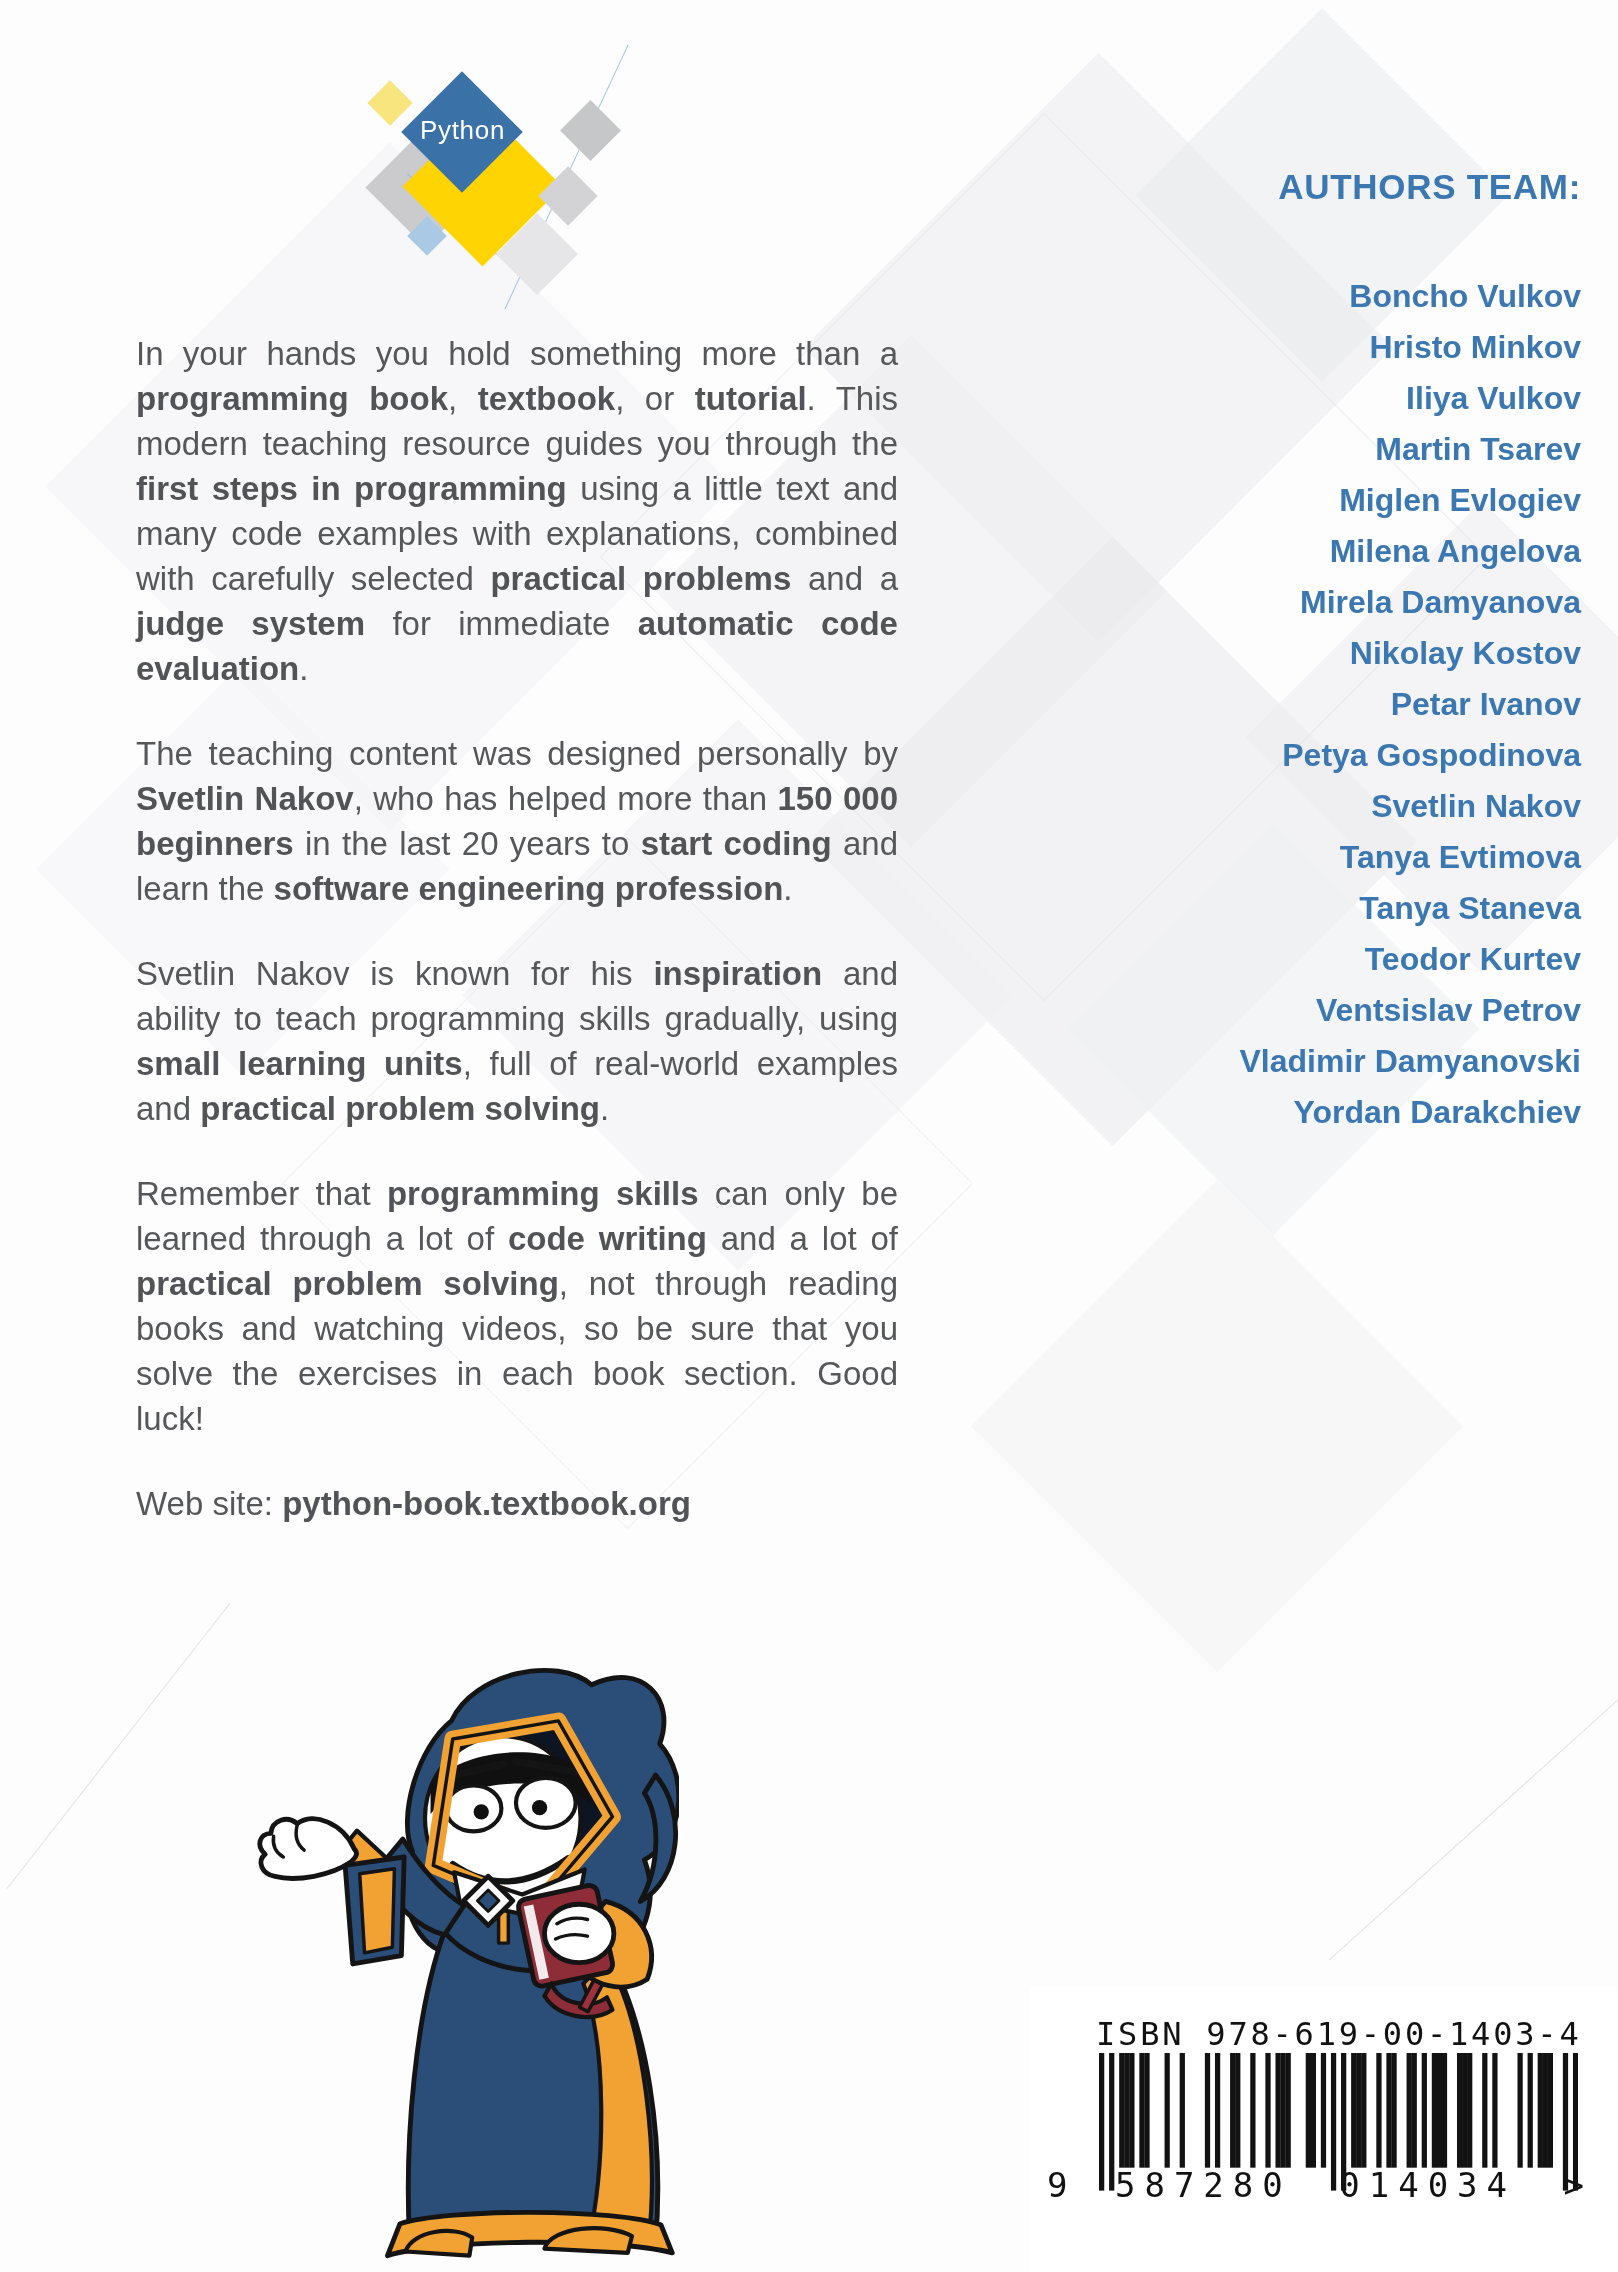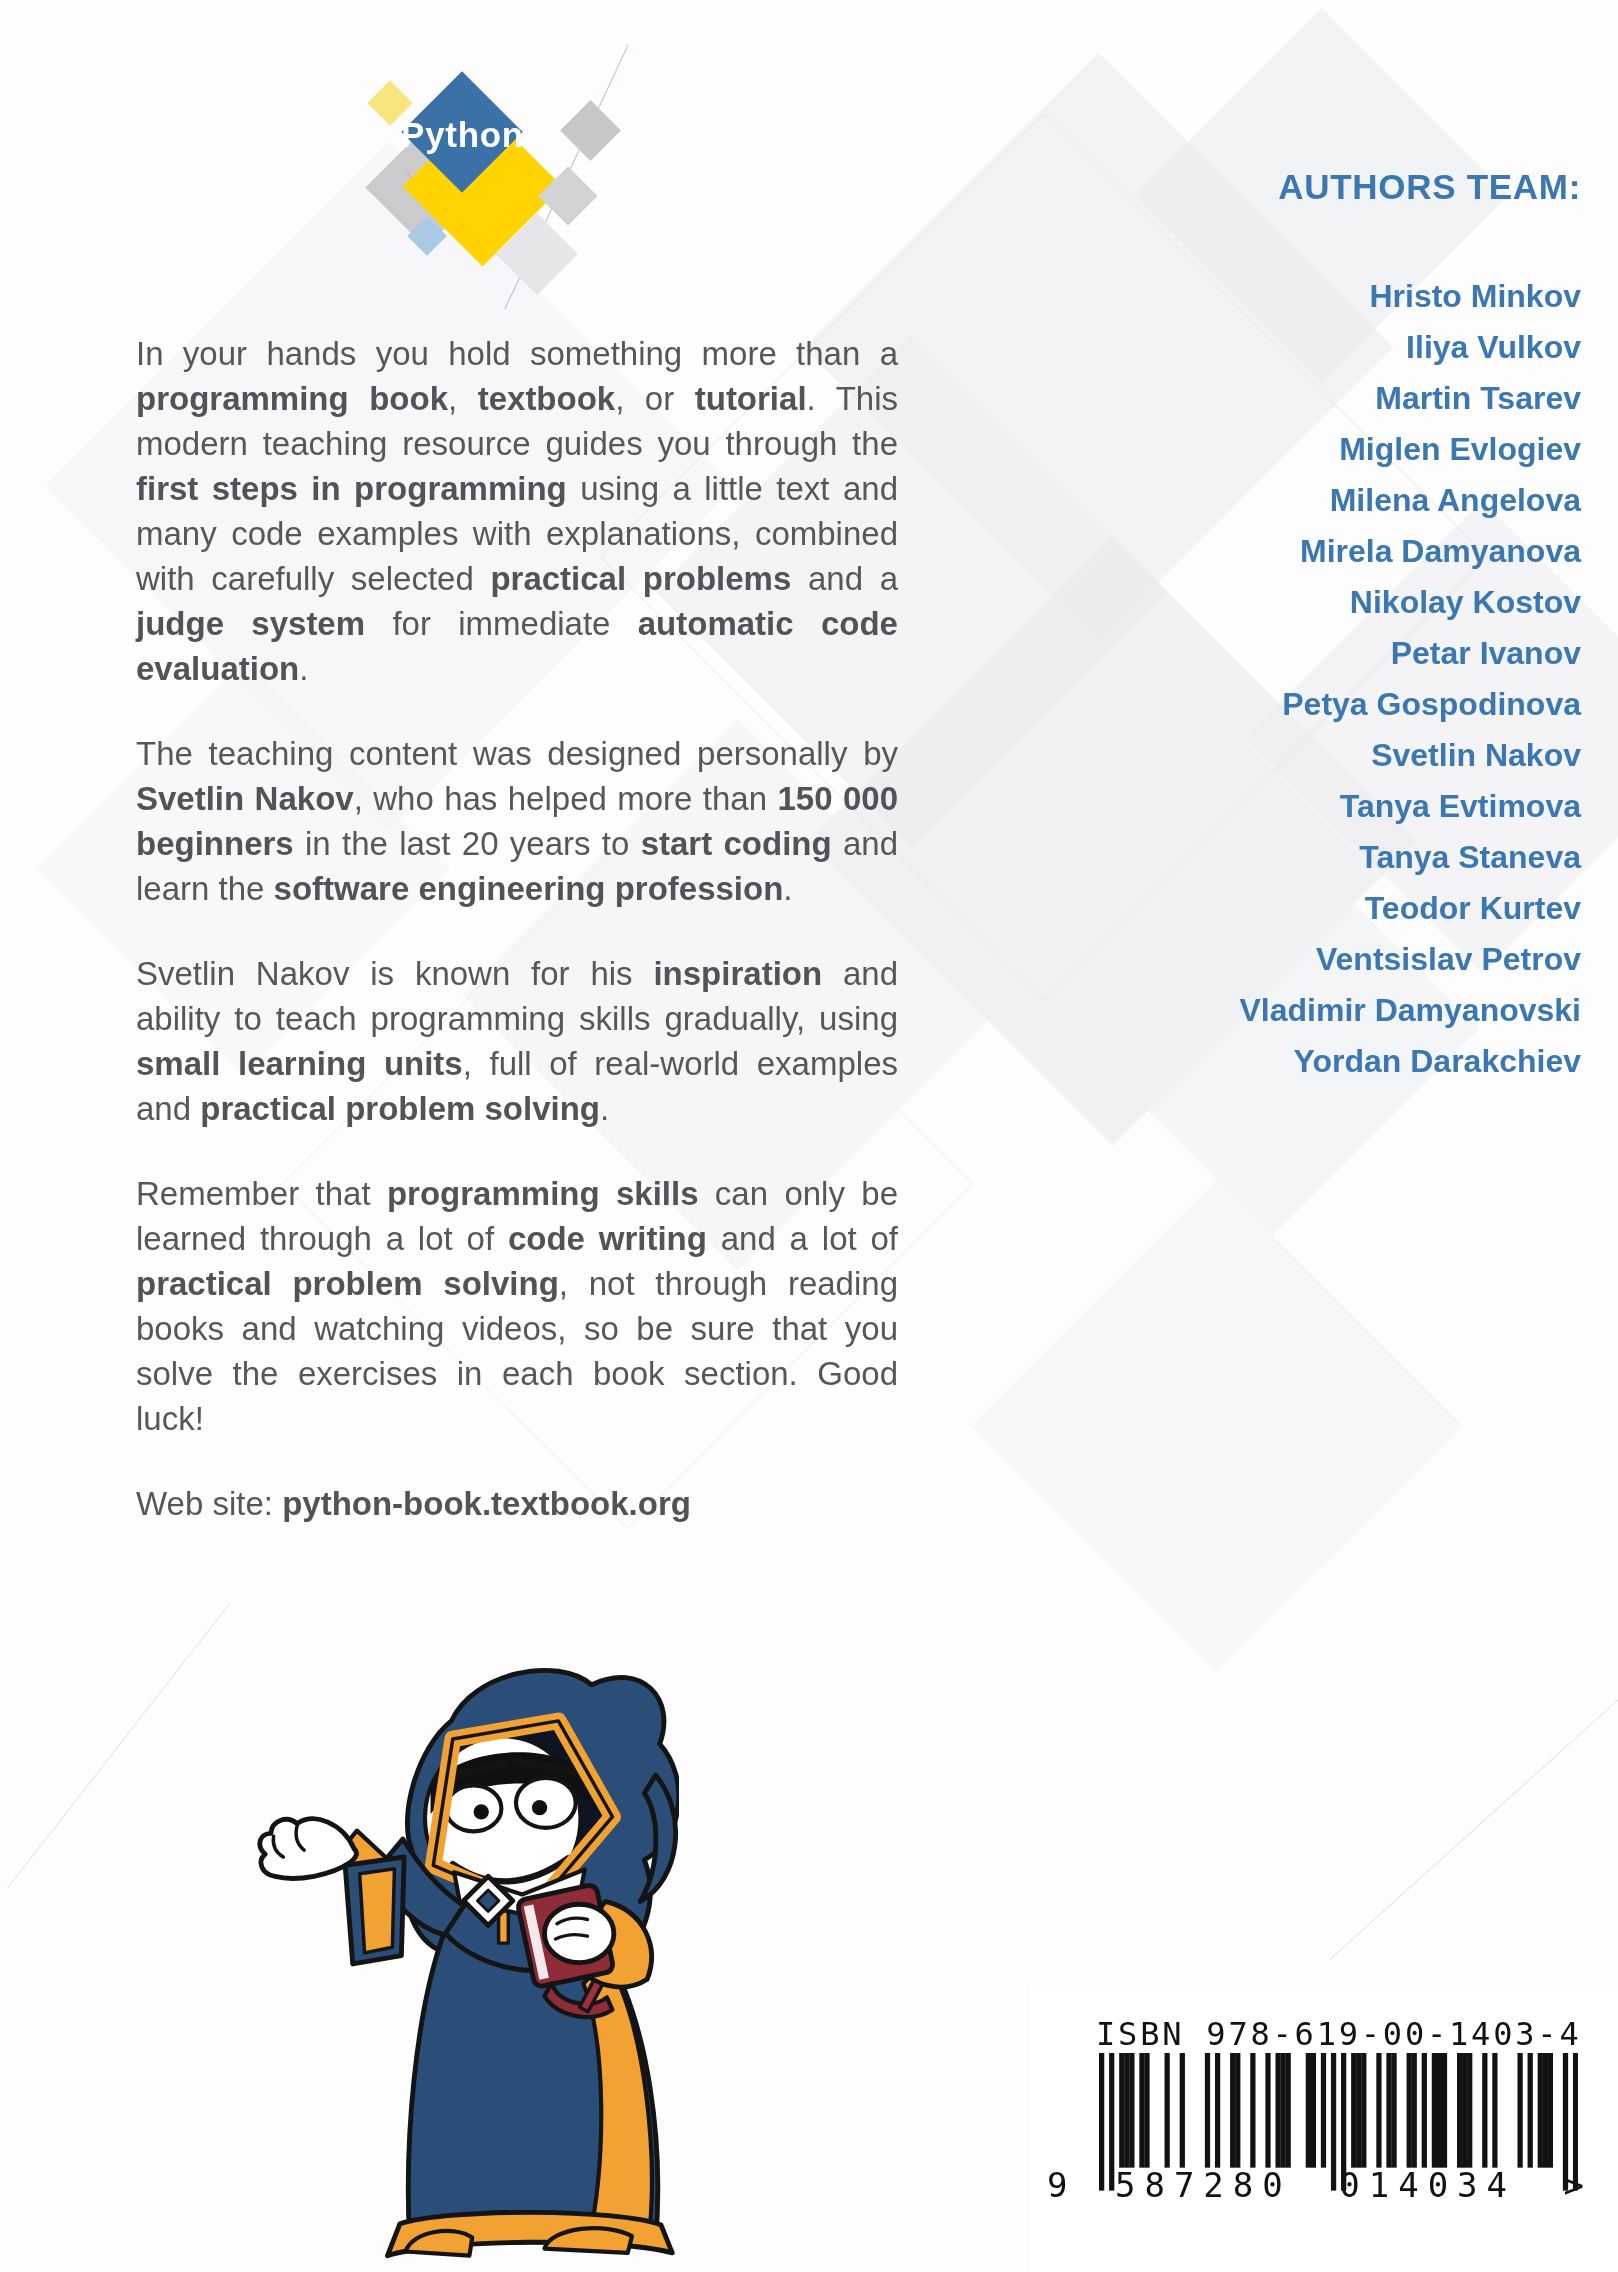--- a/index.html
+++ b/index.html
@@ -10,21 +10,21 @@
     overflow:hidden;
     font-family:"Liberation Sans",sans-serif;
   }
   
   .wm{position:absolute;transform:rotate(45deg);}
   .wm-line{position:absolute;background:#e2e3e6;}
   
   .diamond{position:absolute;transform:rotate(45deg);}
   .logo-label{
     position:absolute;left:400px;top:115px;width:125px;
-    text-align:center;color:#ffffff;font-weight:bold;font-size:35px;
+    text-align:center;color:#ffffff;font-weight:normal;font-size:26px;
     letter-spacing:0.7px;z-index:6;
   }
   
   .intro{
     position:absolute;left:136px;top:331px;width:762px;
     color:#565759;font-size:33px;line-height:45px;
     text-align:justify;z-index:3;
   }
   .intro p{margin:0 0 40px 0;}
   .intro b{color:#525356;}
@@ -95,20 +95,21 @@
     <p>In your hands you hold something more than a <b>programming book</b>, <b>textbook</b>, or <b>tutorial</b>. This modern teaching resource guides you through the <b>first steps in programming</b> using a little text and many code examples with explanations, combined with carefully selected <b>practical problems</b> and a <b>judge system</b> for immediate <b>automatic code evaluation</b>.</p>
     <p>The teaching content was designed personally by <b>Svetlin Nakov</b>, who has helped more than <b>150 000 beginners</b> in the last 20 years to <b>start coding</b> and learn the <b>software engineering profession</b>.</p>
     <p>Svetlin Nakov is known for his <b>inspiration</b> and ability to teach programming skills gradually, using <b>small learning units</b>, full of real-world examples and <b>practical problem solving</b>.</p>
     <p>Remember that <b>programming skills</b> can only be learned through a lot of <b>code writing</b> and a lot of <b>practical problem solving</b>, not through reading books and watching videos, so be sure that you solve the exercises in each book section. Good luck!</p>
     <p class="website"><span>Web site: </span><b>python-book.textbook.org</b></p>
   </div>
 
   <div class="authors">
     <h2>AUTHORS TEAM:</h2>
     <ul>
+        <li>Boncho Vulkov</li>
         <li>Hristo Minkov</li>
         <li>Iliya Vulkov</li>
         <li>Martin Tsarev</li>
         <li>Miglen Evlogiev</li>
         <li>Milena Angelova</li>
         <li>Mirela Damyanova</li>
         <li>Nikolay Kostov</li>
         <li>Petar Ivanov</li>
         <li>Petya Gospodinova</li>
         <li>Svetlin Nakov</li>

